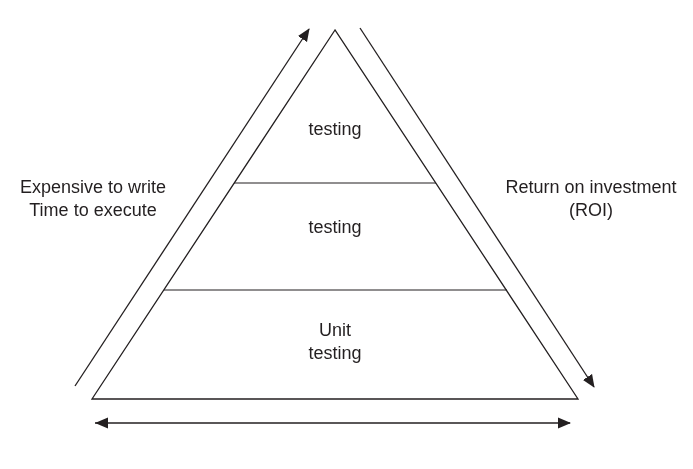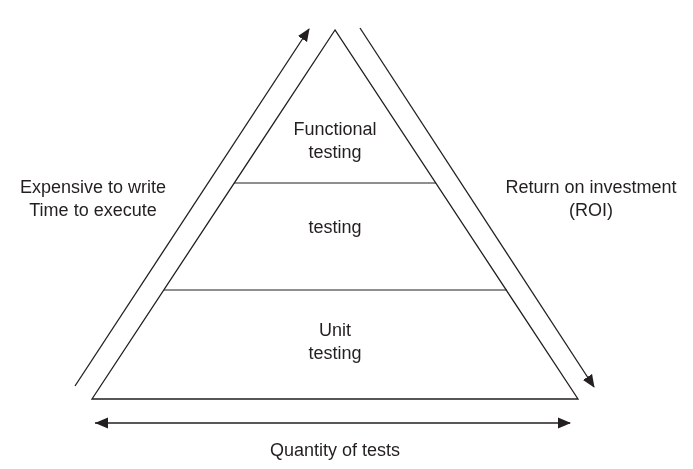--- a/index.html
+++ b/index.html
@@ -56,21 +56,20 @@
 
     <line x1="95" y1="423" x2="570" y2="423" stroke="#231f20" stroke-width="1.4" marker-start="url(#arrow-rev)" marker-end="url(#arrow)"></line>
     <defs>
       <marker id="arrow-rev" markerUnits="userSpaceOnUse" markerWidth="14" markerHeight="12" viewBox="0 0 14 12" refX="1" refY="6" orient="auto">
         <path d="M14,0.5 L1,6 L14,11.5 Z" fill="#231f20"></path>
       </marker>
     </defs>
   </svg>
 
   <div class="label" style="left:235px; top:118px; width:200px;">
-    <div>Functional</div>
     <div>testing</div>
   </div>
 
   <div class="label" style="left:235px; top:216px; width:200px;">
     <div>testing</div>
   </div>
 
   <div class="label" style="left:235px; top:319px; width:200px;text-align:center;">
     <div>Unit</div>
     <div>testing</div>
@@ -79,15 +78,14 @@
   <div class="label" style="left:-7px; top:176px; width:200px;">
     <div>Expensive to write</div>
     <div>Time to execute</div>
   </div>
 
   <div class="label" style="left:481px; top:176px; width:220px;">
     <div>Return on investment</div>
     <div>(ROI)</div>
   </div>
 
-  <div class="label" style="left:235px; top:439px; width:200px;">Quantity of tests</div>
 
 </div>
 
 </body></html>

